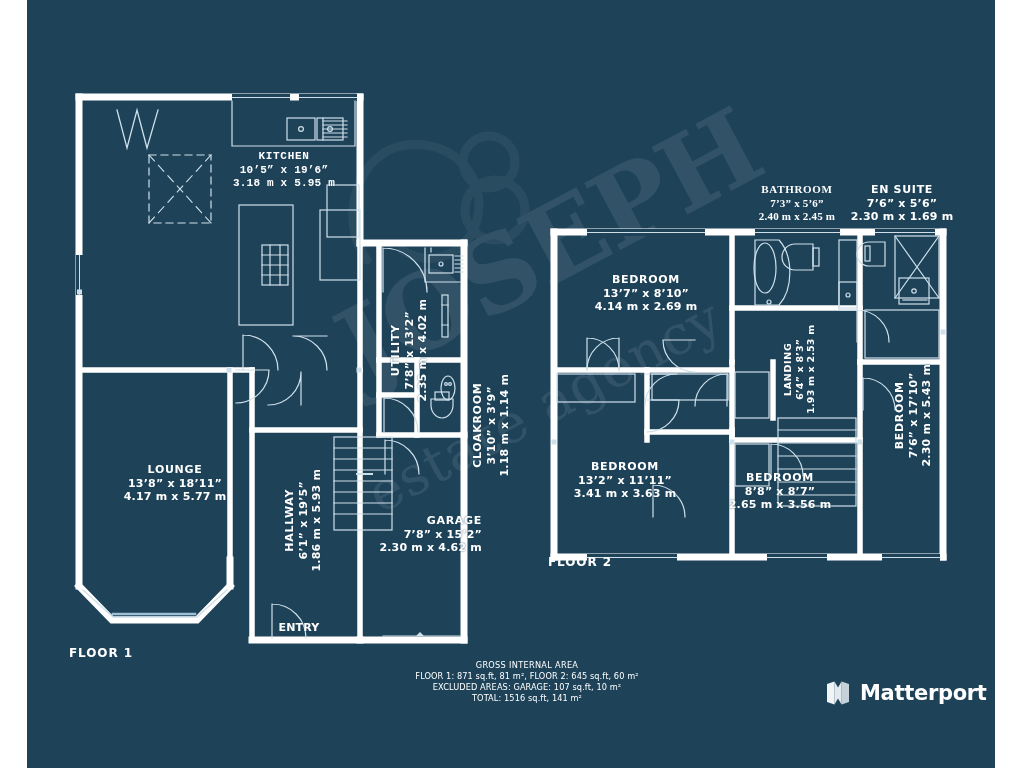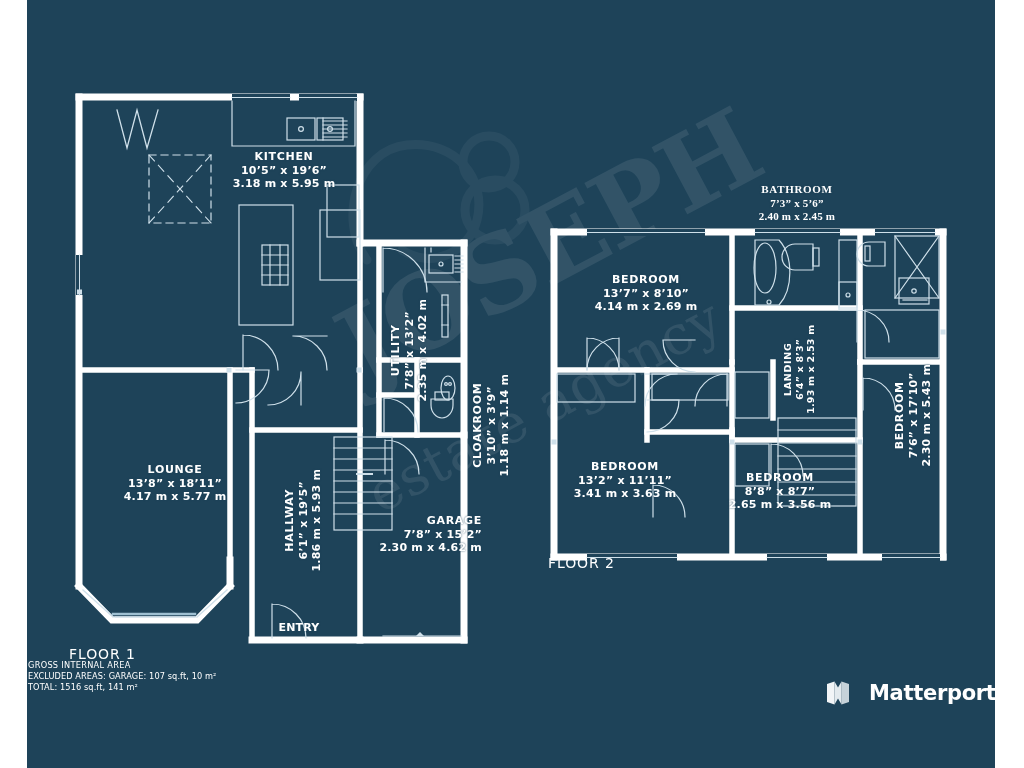--- a/index.html
+++ b/index.html
@@ -34,29 +34,29 @@
   .lbl{
     position:absolute;color:#ffffff;text-align:center;
     font-size:11px;line-height:13.5px;font-weight:700;letter-spacing:.2px;
     white-space:nowrap;text-shadow:0 0 2px rgba(30,67,89,.9);
   }
   .lbl .nm{font-size:11px;font-weight:700;letter-spacing:.7px;}
   .lbl .d1{font-size:11px;font-weight:700;}
   .lbl .d2{font-size:11px;font-weight:700;}
   .lbl.rot{transform:rotate(-90deg);}
   .floorlbl{
-    position:absolute;color:#ffffff;font-size:14px;font-weight:400;letter-spacing:.9px;
+    position:absolute;color:#ffffff;font-size:12px;font-weight:700;letter-spacing:.9px;
   }
   #footer{
-    position:absolute;left:1px;top:660px;width:968px;color:#ffffff;
+    position:absolute;left:16px;top:660px;width:968px;text-align:center;color:#ffffff;
     font-size:8.2px;line-height:11px;font-weight:400;letter-spacing:.1px;
   }
   #footer .ftitle{font-size:8.2px;letter-spacing:.3px;}
   #brand{
-    position:absolute;left:798px;top:680px;display:flex;align-items:center;gap:18px;
+    position:absolute;left:798px;top:680px;display:flex;align-items:center;gap:9px;
   }
   #brand .btxt{color:#ffffff;font-size:21px;font-weight:700;letter-spacing:-.3px;}
 </style>
 </head>
 <body>
 
 <div id="page">
   <div id="canvas">
 
     <div id="watermark">
@@ -293,21 +293,21 @@
           <g stroke="#cfe0ea" stroke-width="1" fill="#cfe0ea">
             <rect x="525" y="440" width="4" height="4"></rect>
             <rect x="703" y="440" width="4" height="4"></rect>
             <rect x="831" y="440" width="4" height="4"></rect>
             <rect x="914" y="330" width="4" height="4"></rect>
           </g>
         </g>
       </g>
     </svg>
 
-    <div class="lbl" style="left:187px;top:150px;width:140px;">
+    <div class="lbl" style="left:187px;top:150px;width:140px;font-family:Liberation Mono, monospace;">
       <div class="nm">KITCHEN</div>
       <div class="d1">10’5” x 19’6”</div>
       <div class="d2">3.18 m x 5.95 m</div>
     </div>
 
 
     <div class="lbl rot" style="left:307px;top:330px;width:150px;">
       <div class="nm">UTILITY</div>
       <div class="d1">7’8” x 13’2”</div>
       <div class="d2">2.35 m x 4.02 m</div>
@@ -340,20 +340,25 @@
     <div class="lbl" style="left:242px;top:621px;width:60px;font-weight:700;">ENTRY</div>
 
     <div class="floorlbl" style="left:42px;top:646px;">FLOOR 1</div>
 
     <div class="lbl" style="left:700px;top:183px;width:140px;font-family:Liberation Serif, serif;">
       <div class="nm">BATHROOM</div>
       <div class="d1">7’3” x 5’6”</div>
       <div class="d2">2.40 m x 2.45 m</div>
     </div>
 
+    <div class="lbl" style="left:805px;top:183px;width:140px;">
+      <div class="nm">EN SUITE</div>
+      <div class="d1">7’6” x 5’6”</div>
+      <div class="d2">2.30 m x 1.69 m</div>
+    </div>
 
     <div class="lbl" style="left:549px;top:273px;width:140px;">
       <div class="nm">BEDROOM</div>
       <div class="d1">13’7” x 8’10”</div>
       <div class="d2">4.14 m x 2.69 m</div>
     </div>
 
     <div class="lbl rot" style="left:703px;top:352px;width:138px;font-size:9.5px;line-height:11.5px;">
       <div class="nm" style="font-size:9.5px;">LANDING</div>
       <div class="d1" style="font-size:9.5px;">6’4” x 8’3”</div>
@@ -375,20 +380,21 @@
     <div class="lbl" style="left:683px;top:471px;width:140px;">
       <div class="nm">BEDROOM</div>
       <div class="d1">8’8” x 8’7”</div>
       <div class="d2">2.65 m x 3.56 m</div>
     </div>
 
     <div class="floorlbl" style="left:521px;top:555px;">FLOOR 2</div>
 
     <div id="footer">
       <div class="ftitle">GROSS INTERNAL AREA</div>
+      <div>FLOOR 1: 871 sq.ft, 81 m², FLOOR 2: 645 sq.ft, 60 m²</div>
       <div>EXCLUDED AREAS: GARAGE: 107 sq.ft, 10 m²</div>
       <div>TOTAL: 1516 sq.ft, 141 m²</div>
     </div>
 
     <div id="brand">
       <svg width="26" height="26" viewBox="0 0 26 26">
         <path d="M2 4 L9.5 1.5 L9.5 24.5 L2 22 Z" fill="#f2f5f7"></path>
         <path d="M16.5 1.5 L24 4 L24 22 L16.5 24.5 Z" fill="#c6d2d9"></path>
         <path d="M9.5 1.5 L13 7.5 L16.5 1.5 L16.5 24.5 L13 18.5 L9.5 24.5 Z" fill="#e3eaee"></path>
       </svg>

